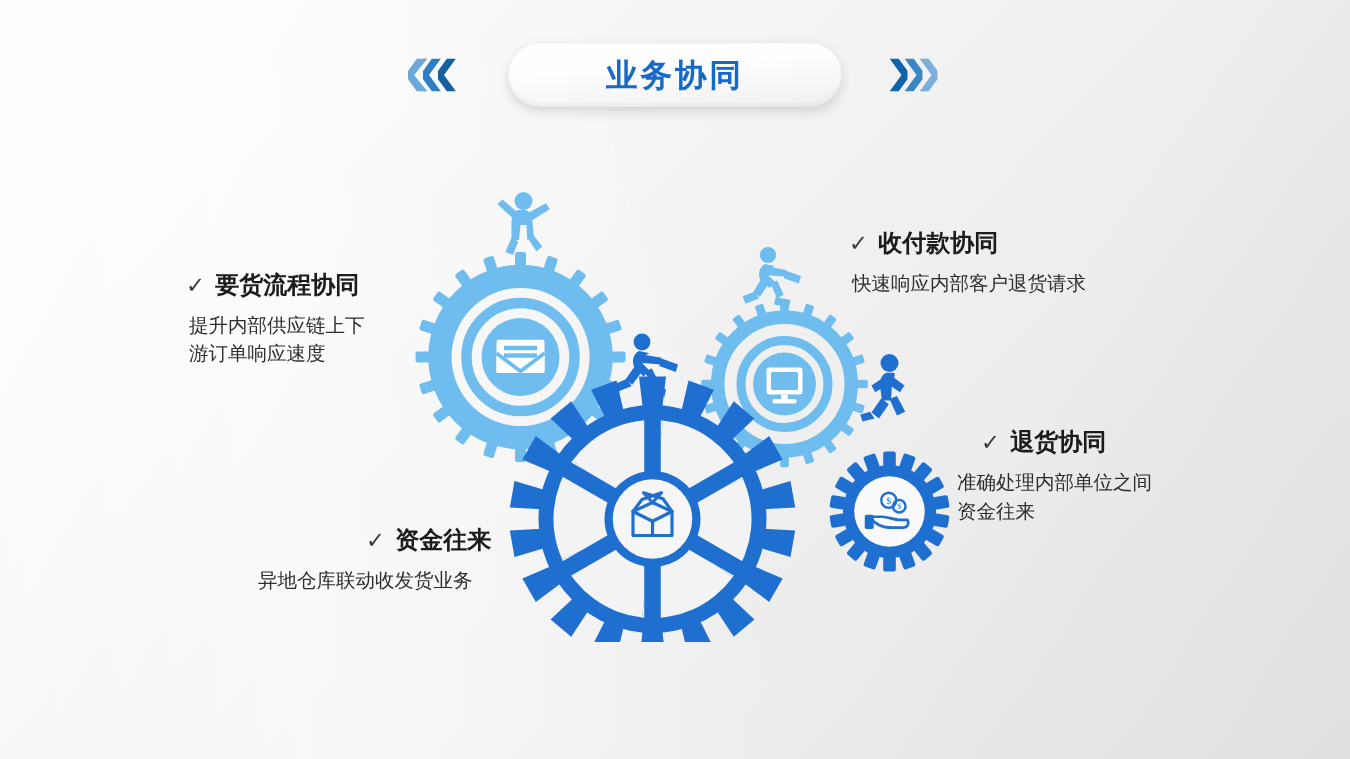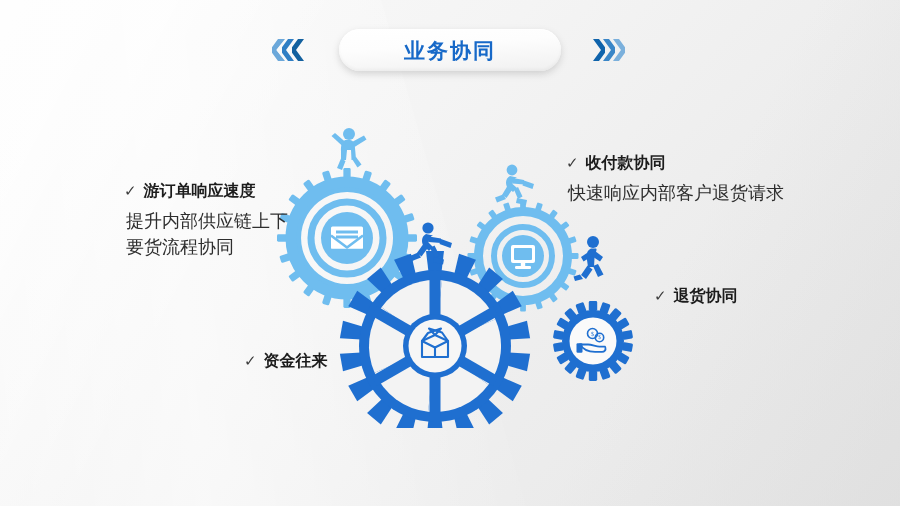--- a/index.html
+++ b/index.html
@@ -117,21 +117,21 @@
     font-weight: normal;
   }
   .callout .title {
     font-size: 16px;
     font-weight: bold;
     color: #1c1c1c;
     line-height: 1;
   }
   .callout .desc {
     margin-top: 9px;
-    font-size: 18px;
+    font-size: 13px;
     color: #2e2e2e;
     line-height: 1.45;
     white-space: pre-line;
   }
 
   
   #callout-order  { left: 124px; top: 183px; }
   #callout-order .desc { padding-left: 2px; }
 
   #callout-return { left: 566px; top: 155px; }
@@ -473,41 +473,44 @@
         <path d="M-5.5,27.5 L-12,37 L-7,41 L-0.5,31.5 Z"></path>
         <path d="M0,28 L5,39 L10.5,36.5 L5,26 Z"></path>
         <path d="M-13,36.5 L-19.5,38.5 L-18,43 L-10,41 Z"></path>
       </g>
     </svg>
   </div>
 
   <div class="callout" id="callout-order">
     <div class="heading">
       <span class="tick">✓</span>
-      <span class="title">游订单响应速度</span>
+      <span class="title">要货流程协同</span>
     </div>
     <div class="desc">提升内部供应链上下
-要货流程协同</div>
+游订单响应速度</div>
   </div>
 
   <div class="callout" id="callout-return">
     <div class="heading">
       <span class="tick">✓</span>
       <span class="title">收付款协同</span>
     </div>
     <div class="desc">快速响应内部客户退货请求</div>
   </div>
 
   <div class="callout" id="callout-payment">
     <div class="heading">
       <span class="tick">✓</span>
       <span class="title">退货协同</span>
     </div>
+    <div class="desc">准确处理内部单位之间
+资金往来</div>
   </div>
 
   <div class="callout" id="callout-ship">
     <div class="heading">
       <span class="tick">✓</span>
       <span class="title">资金往来</span>
     </div>
+    <div class="desc">异地仓库联动收发货业务</div>
   </div>
 
 </div>
 
 </body></html>

